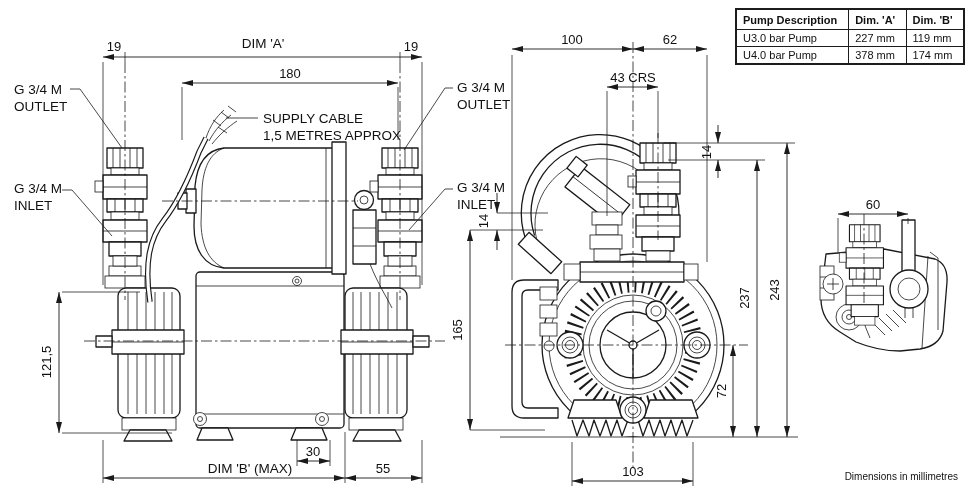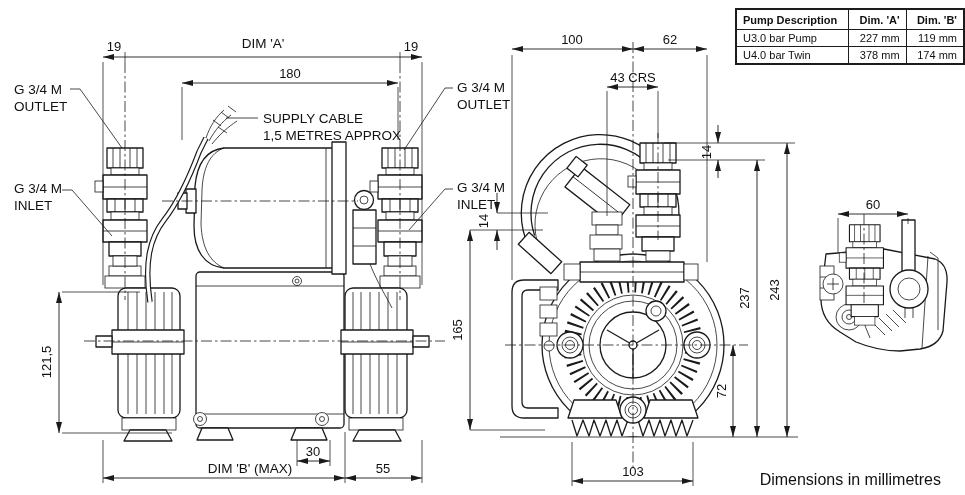--- a/index.html
+++ b/index.html
@@ -23,25 +23,25 @@
   text.d  {font-size:13px;fill:#111;}
   text.db {font-size:13.5px;fill:#111;}
   text.lab{font-size:13.5px;fill:#111;}
   .mid{text-anchor:middle;}
   
   #dims-table{position:absolute;left:735px;top:8px;border-collapse:collapse;
               font-size:11px;color:#111;background:#fff;}
   #dims-table th,#dims-table td{border:1px solid #1c1c1c;padding:1px 6px;height:14px;
               white-space:nowrap;font-weight:normal;}
   #dims-table th{font-weight:bold;text-align:left;height:17px;}
-  #dims-table th.c,#dims-table td.c{text-align:right;margin-top:32px;}
+  #dims-table th.c,#dims-table td.c{text-align:left;margin-top:32px;}
   #dims-table{border:2px solid #1c1c1c;}
   #dims-table td:first-child{width:108px;}
   #dims-table td.c{width:52px;}
-  #footnote{position:absolute;right:24px;top:471px;font-size:16px;color:#111;}
+  #footnote{position:absolute;right:7px;top:471px;font-size:10px;color:#111;}
 </style>
 </head>
 <body>
 
 <div id="stage">
 
 <svg id="drawing" width="965" height="495" viewBox="0 0 965 495" xmlns="http://www.w3.org/2000/svg">
   <defs>
     <marker id="ar" viewBox="0 0 12 8" refX="11.5" refY="4" markerWidth="12" markerHeight="8" markerUnits="userSpaceOnUse" orient="auto-start-reverse">
       <path d="M0.5,1 L11.5,4 L0.5,7 Z" fill="#1a1a1a"></path>
@@ -325,21 +325,21 @@
       <th class="c">Dim. 'B'</th>
     </tr>
   </thead>
   <tbody>
     <tr>
       <td>U3.0 bar Pump</td>
       <td class="c">227 mm</td>
       <td class="c">119 mm</td>
     </tr>
     <tr>
-      <td>U4.0 bar Twin</td>
+      <td>U4.0 bar Pump</td>
       <td class="c">378 mm</td>
       <td class="c">174 mm</td>
     </tr>
   </tbody>
 </table>
 
 <div id="footnote">Dimensions in millimetres</div>
 
 </div>
 

